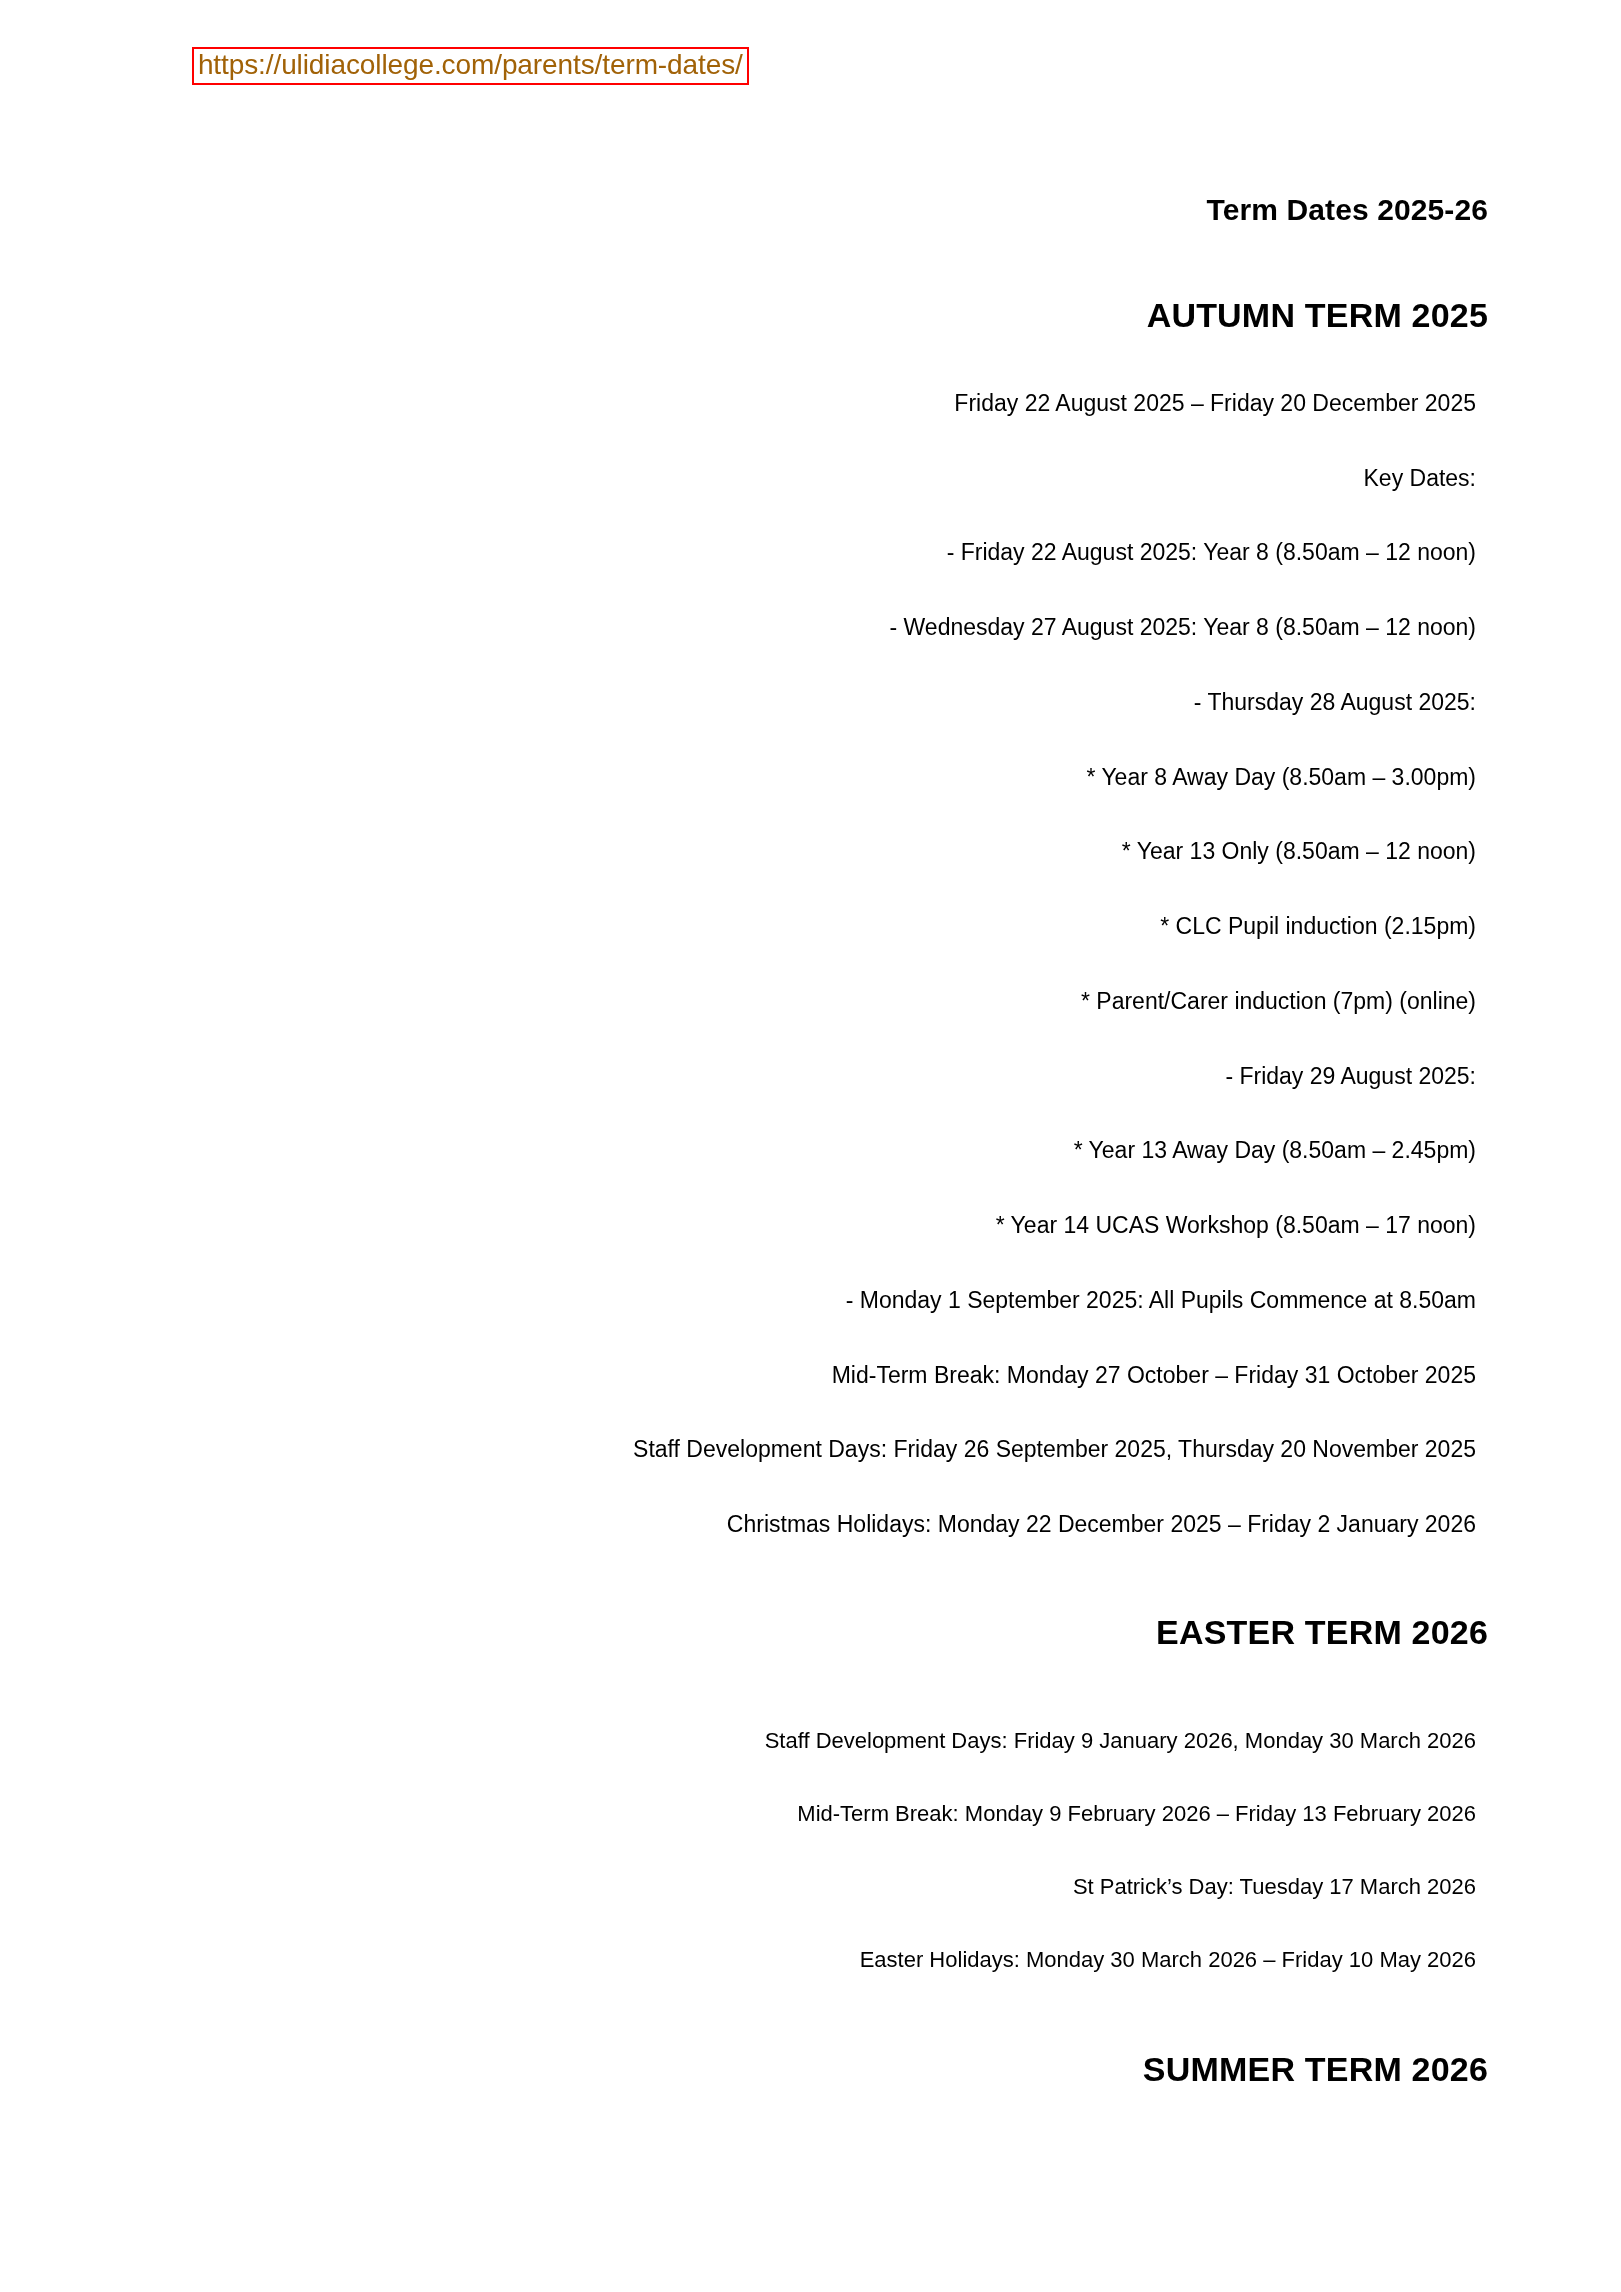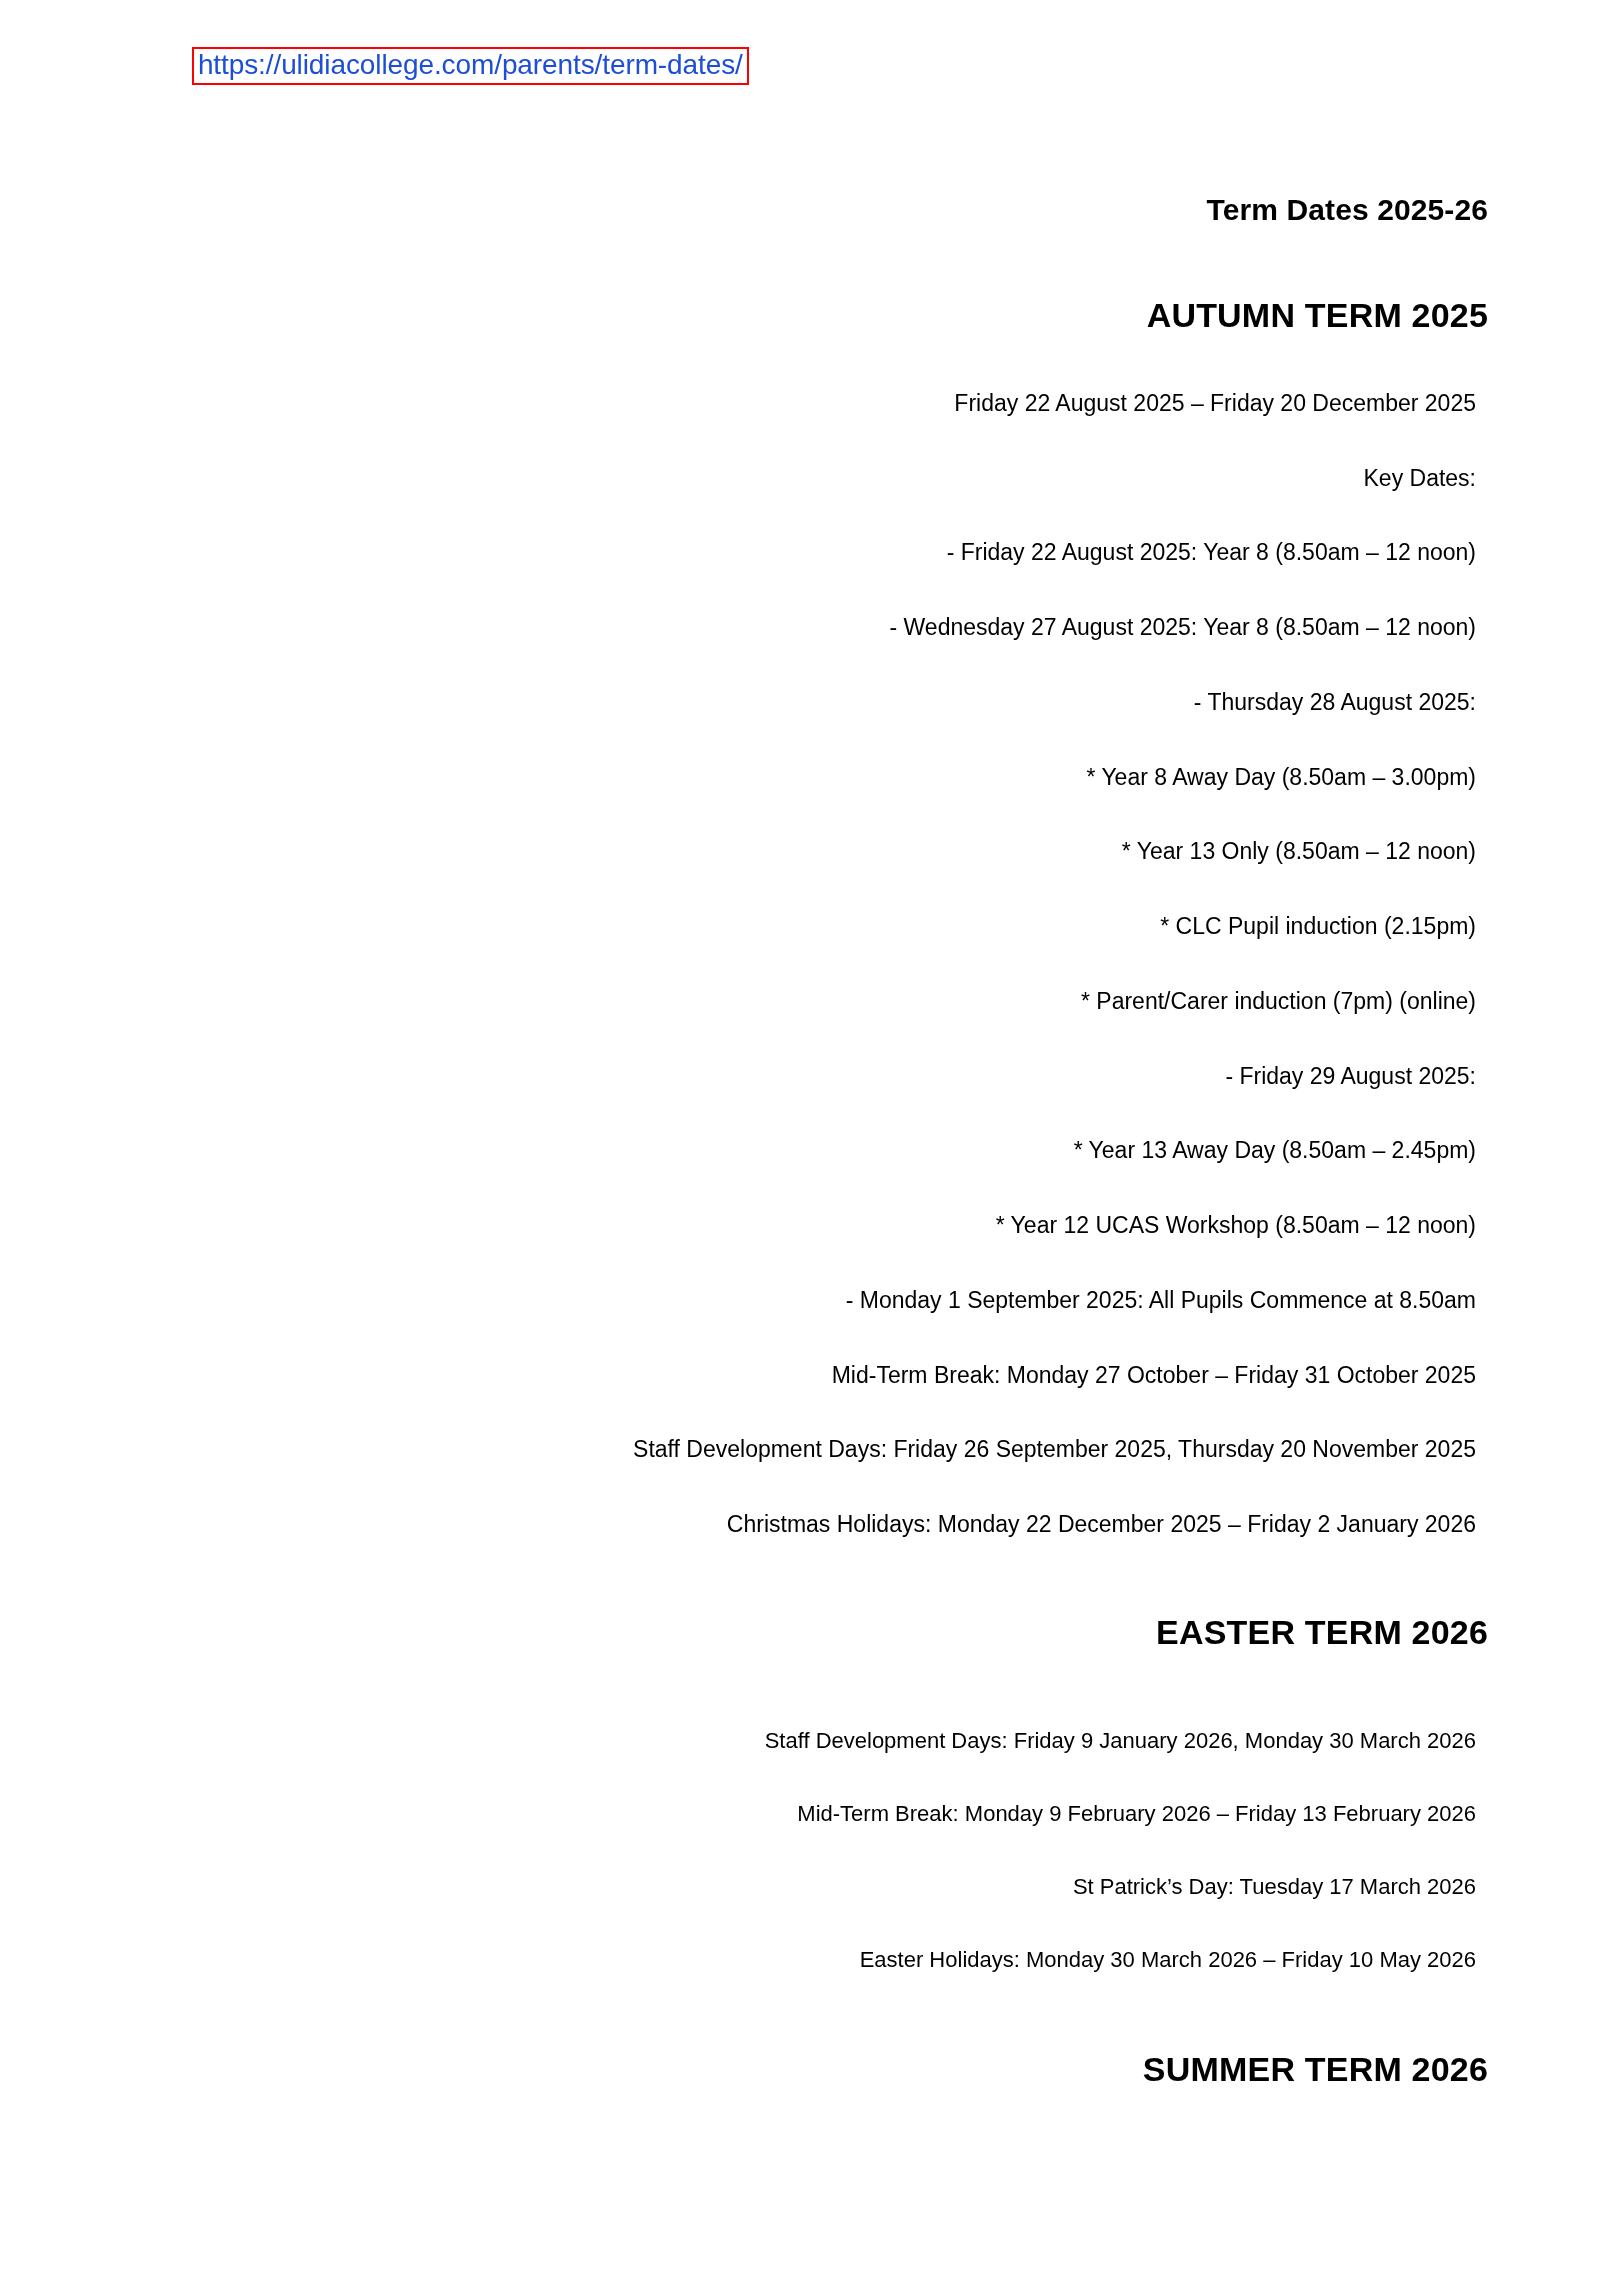--- a/index.html
+++ b/index.html
@@ -33,21 +33,21 @@
     display: inline-block;
     border: 2.9px solid #ff0000;
     background: #ffffff;
     padding: 2px 3.9px 3.9px 3.9px;
     line-height: 1.0;
   }
   .url-text {
     font-family: "Liberation Sans", sans-serif;
     font-size: 28px;
     letter-spacing: -0.1px;
-    color: #1d4ed8;
+    color: #a16207;
     white-space: nowrap;
     display: block;
   }
 
   
   .content {
     position: absolute;
     left: 214px;
     top: 192px;
     width: 1274px;
@@ -132,21 +132,21 @@
     <p class="body-line">* Year 13 Only (8.50am – 12 noon)</p>
     <div class="gap-line"></div>
     <p class="body-line">* CLC Pupil induction (2.15pm)</p>
     <div class="gap-line"></div>
     <p class="body-line">* Parent/Carer induction (7pm) (online)</p>
     <div class="gap-line"></div>
     <p class="body-line">- Friday 29 August 2025:</p>
     <div class="gap-line"></div>
     <p class="body-line">* Year 13 Away Day (8.50am – 2.45pm)</p>
     <div class="gap-line"></div>
-    <p class="body-line">* Year 12 UCAS Workshop (8.50am – 12 noon)</p>
+    <p class="body-line">* Year 14 UCAS Workshop (8.50am – 17 noon)</p>
     <div class="gap-line"></div>
     <p class="body-line">- Monday 1 September 2025: All Pupils Commence at 8.50am</p>
     <div class="gap-line"></div>
     <p class="body-line">Mid-Term Break: Monday 27 October – Friday 31 October 2025</p>
     <div class="gap-line"></div>
     <p class="body-line">Staff Development Days: Friday 26 September 2025, Thursday 20 November 2025</p>
     <div class="gap-line"></div>
     <p class="body-line">Christmas Holidays: Monday 22 December 2025 – Friday 2 January 2026</p>
 
     <div class="gap-body-to-term"></div>

